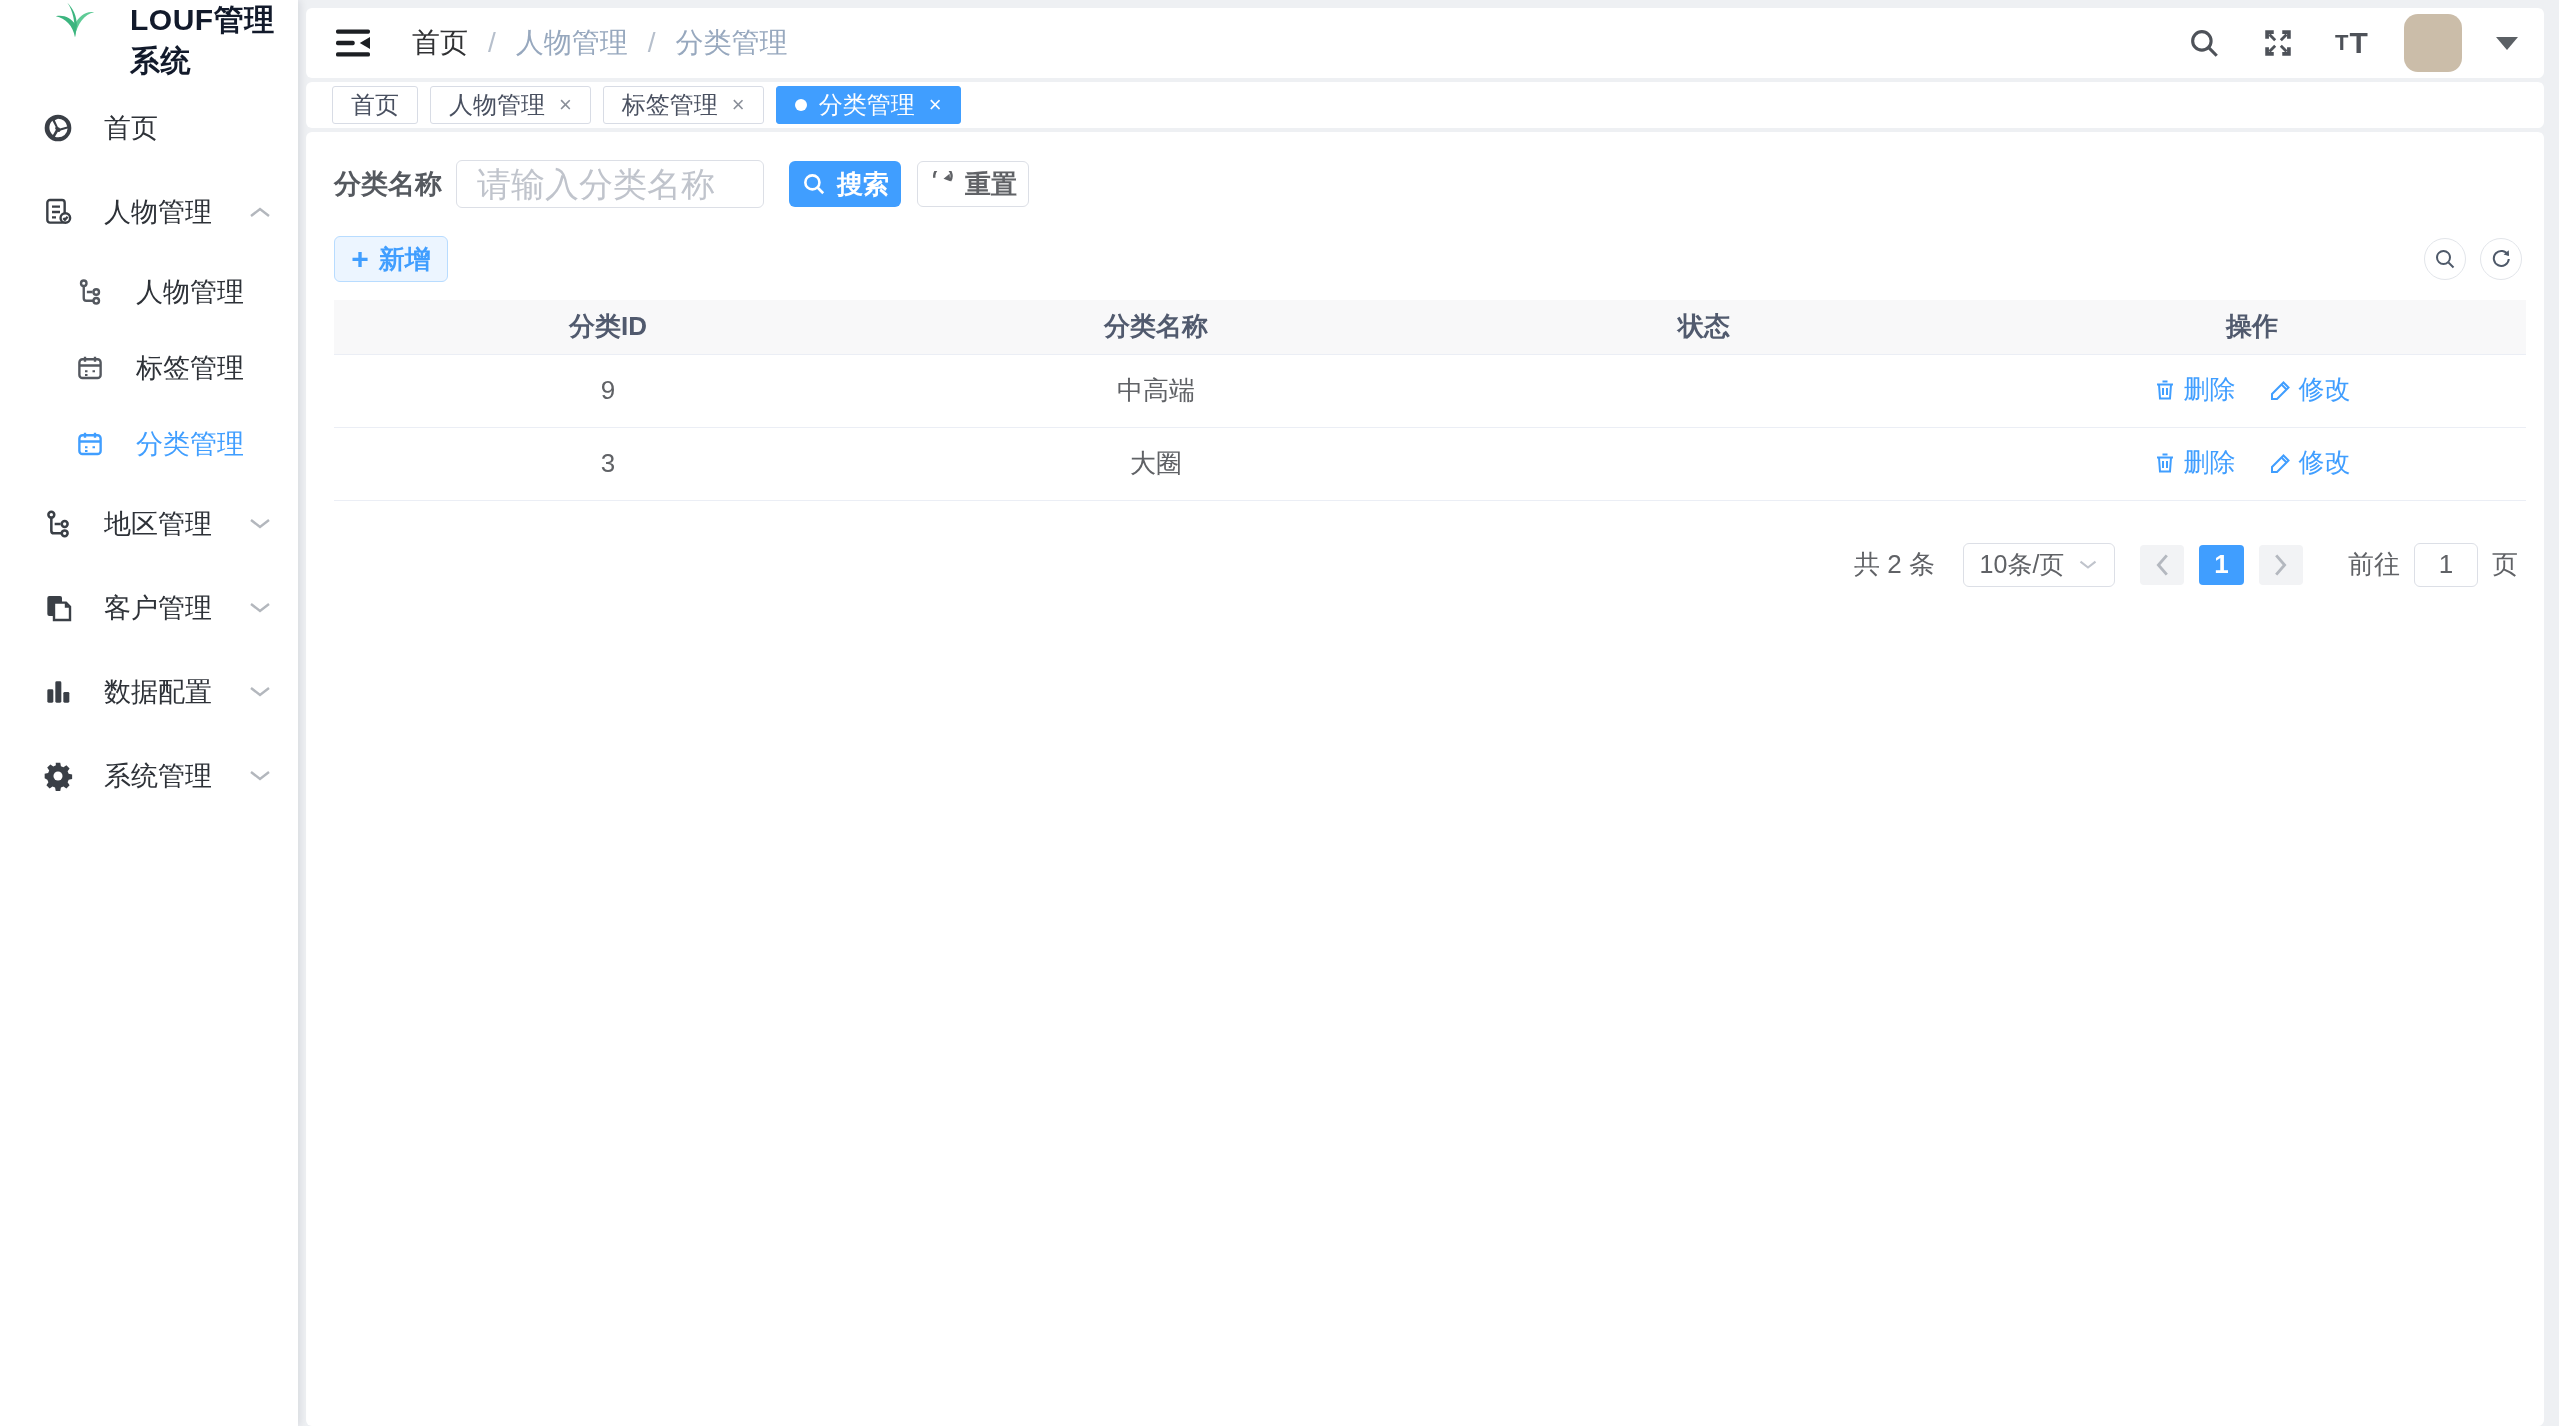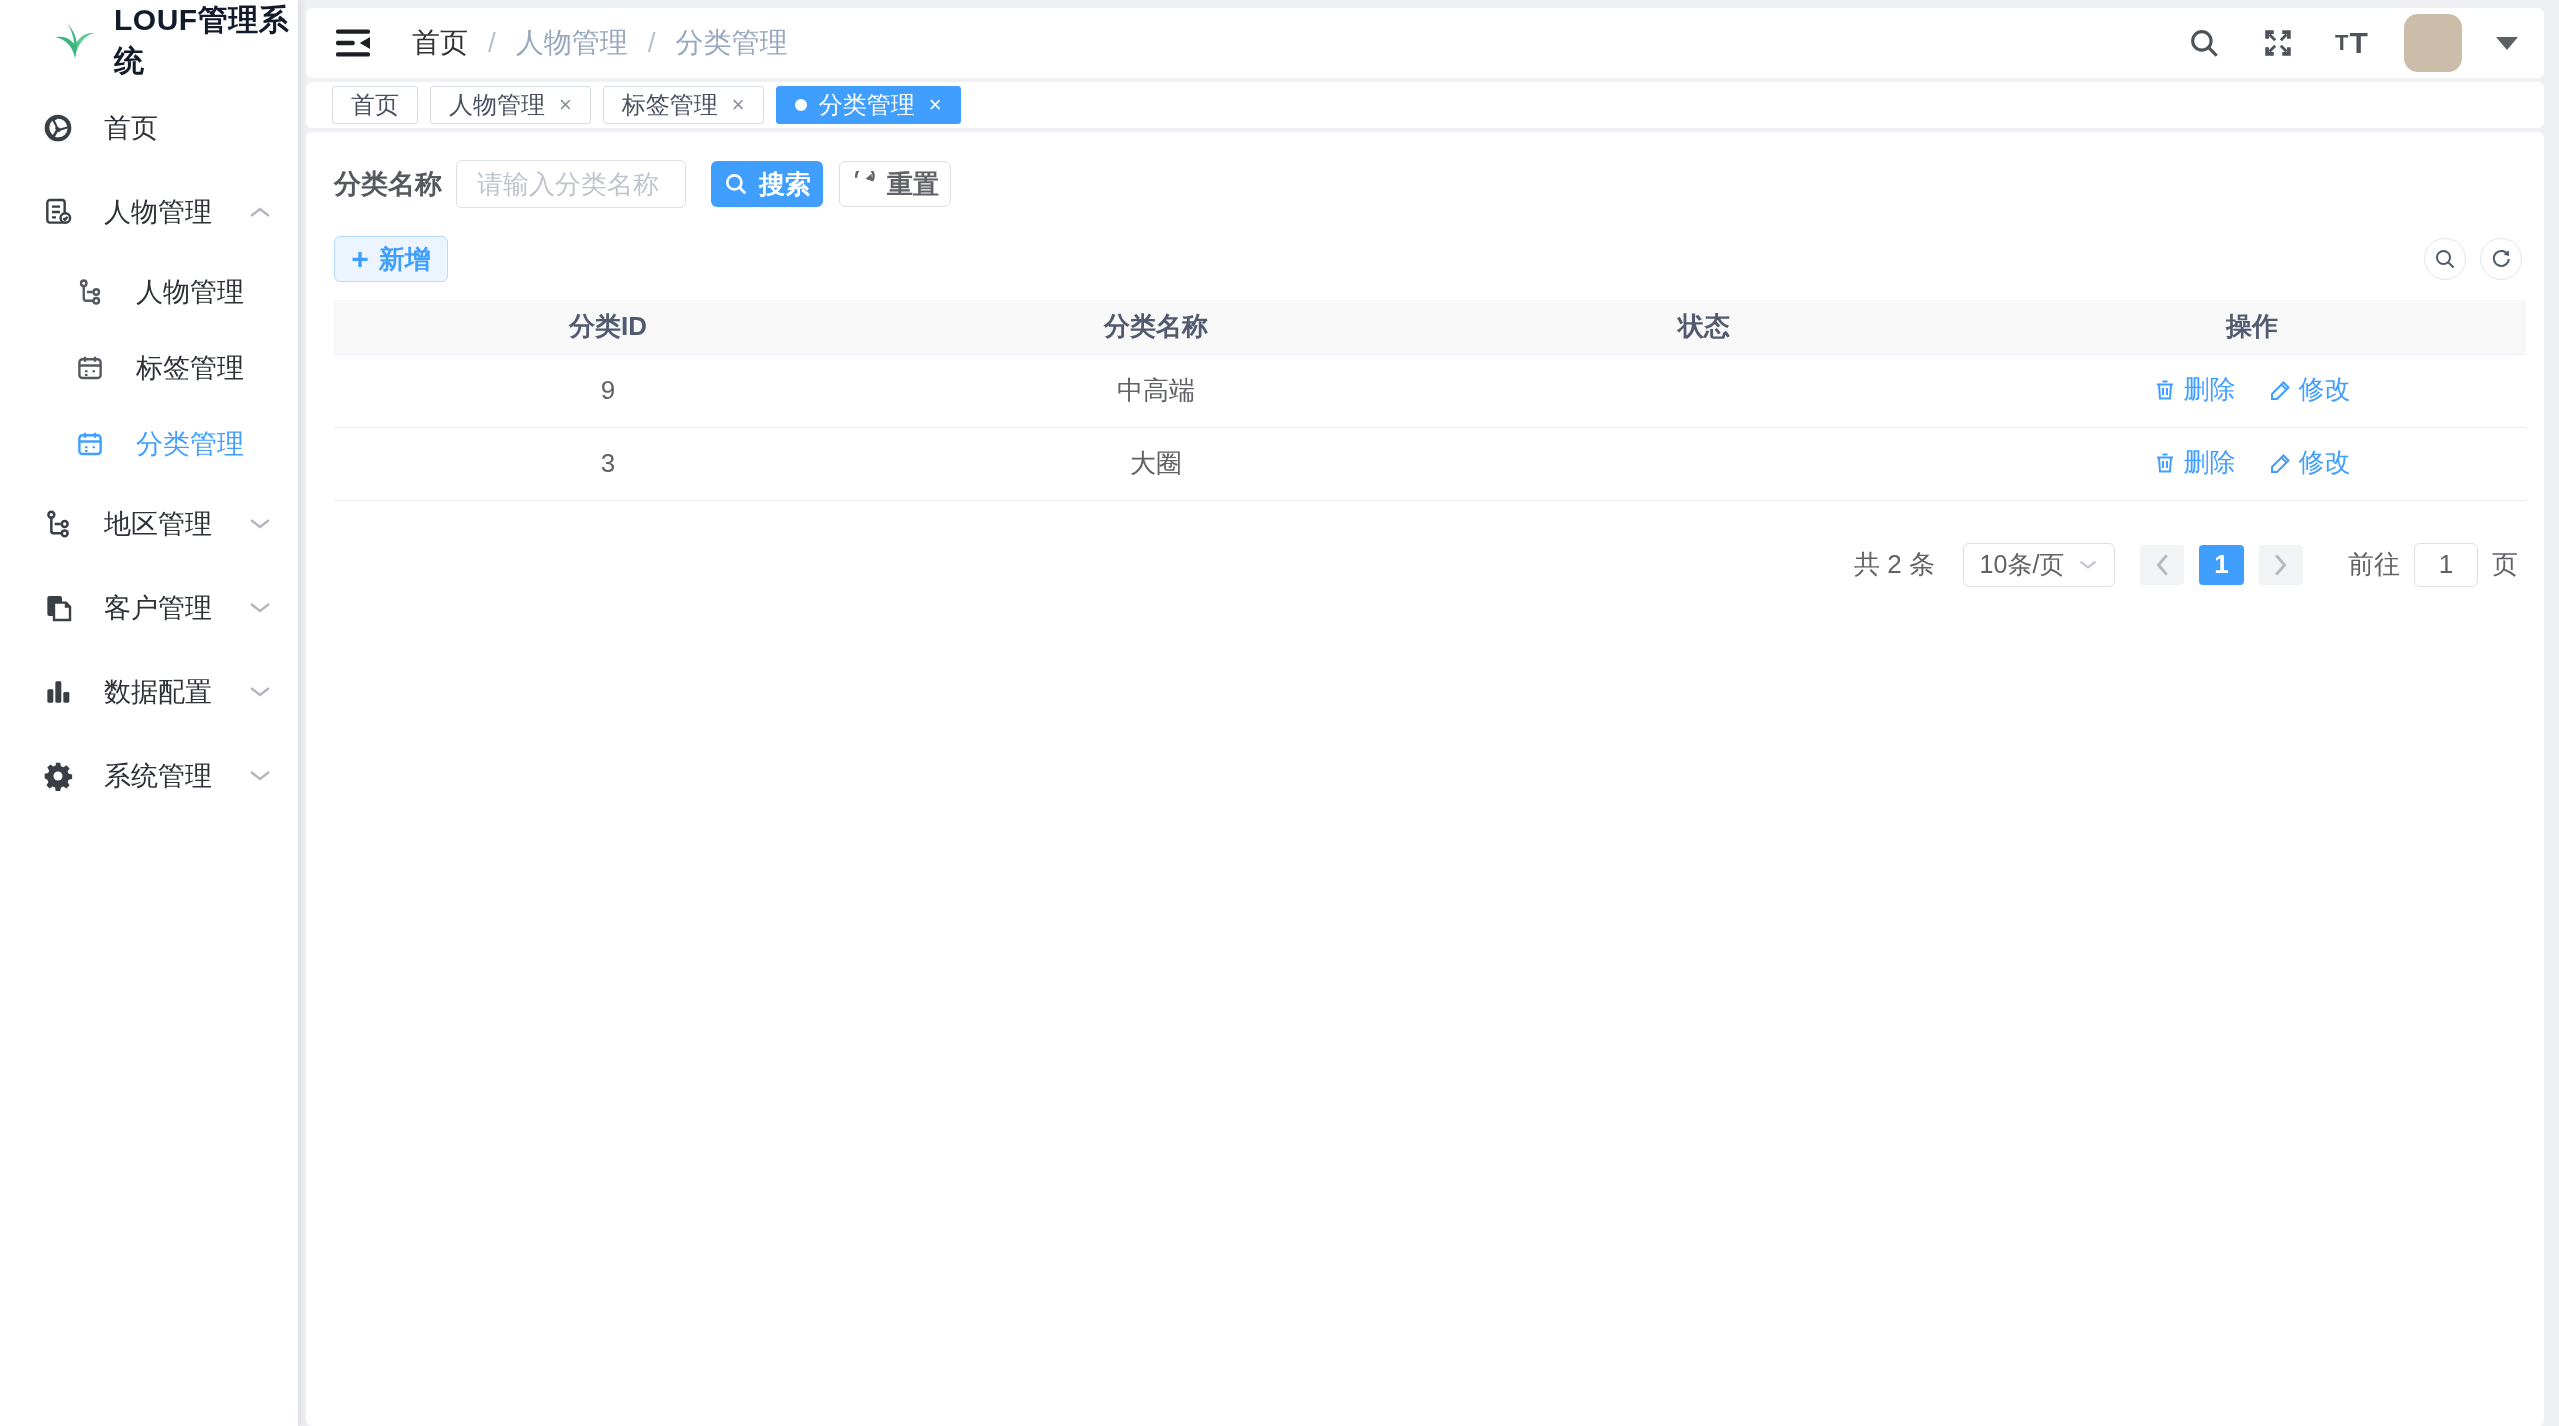--- a/index.html
+++ b/index.html
@@ -6,21 +6,21 @@
   html,body { width:2559px; height:1426px; overflow:hidden; }
   body {
     font-family:"Liberation Sans","DejaVu Sans",sans-serif;
     background:#eef0f3; color:#606266; font-size:26px; position:relative;
   }
   svg { display:block; }
 
   
   .sidebar { position:absolute; left:0; top:0; width:298px; height:1426px;
     background:#fff; box-shadow:2px 0 8px rgba(0,21,41,.10); z-index:5; }
-  .logo-row { height:82px; display:flex; align-items:center; padding-left:52px; gap:16px; cursor:pointer; }
+  .logo-row { height:82px; display:flex; padding-left:52px; gap:32px; cursor:pointer; }
   .logo-title { font-size:30px; font-weight:bold; color:#121a2b; letter-spacing:.5px; }
   .menu { padding-top:4px; }
   .menu-item { height:84px; display:flex; align-items:center; padding:0 26px 0 40px;
     font-size:27px; color:#2e3238; cursor:pointer; }
   .menu-item .mi-icon { width:36px; display:flex; justify-content:center; margin-right:28px; color:#3a3f46; }
   .menu-item .mi-label { flex:1; }
   .menu-item .chev { color:#b3b7bd; }
   .sub-item { height:76px; padding-left:72px; color:#2e3238; }
   .sub-item .mi-icon { color:#54585f; }
   .sub-item.active, .sub-item.active .mi-icon { color:#409eff; }
@@ -59,22 +59,22 @@
     border:1px solid #d8dce5; background:#fff; color:#495060; font-size:24px;
     margin-right:12px; cursor:pointer; border-radius:3px; }
   .tag-tab .tab-close { margin-left:14px; font-size:22px; color:#8a8f99; }
   .tag-tab.active { background:#409eff; border-color:#409eff; color:#fff; }
   .tag-tab.active .tab-close { color:#fff; }
   .tab-dot { width:12px; height:12px; border-radius:50%; background:#fff; margin-right:12px; }
 
   
   .form-row { display:flex; align-items:center; }
   .form-label { font-size:27px; font-weight:bold; color:#55595f; margin-right:14px; }
-  .text-input { width:230px; height:48px; border:1px solid #dcdfe6; border-radius:6px;
-    font-size:26px; padding:0 20px; color:#606266; outline:none;
+  .text-input { width:308px; height:48px; border:1px solid #dcdfe6; border-radius:6px;
+    font-size:34px; padding:0 20px; color:#606266; outline:none;
     font-family:"Liberation Sans","DejaVu Sans",sans-serif; }
   .text-input::placeholder { color:#c0c4cc; }
   .btn { display:inline-flex; align-items:center; justify-content:center; gap:10px;
     height:46px; border-radius:6px; font-size:26px; cursor:pointer; border:1px solid transparent;
     font-family:"Liberation Sans","DejaVu Sans",sans-serif;font-weight:bold; }
   .btn-primary { background:#409eff; color:#fff; width:112px; margin-left:25px; }
   .btn-plain { background:#fff; border-color:#dcdfe6; color:#606266; width:112px; margin-left:16px; }
   .btn-add { background:#ecf5ff; border-color:#b8dcff; color:#409eff; width:114px; }
   .add-row { margin-top:28px; display:flex; align-items:center; }
   .add-row-right { margin-left:auto; display:flex; gap:14px; margin-right:4px; }

